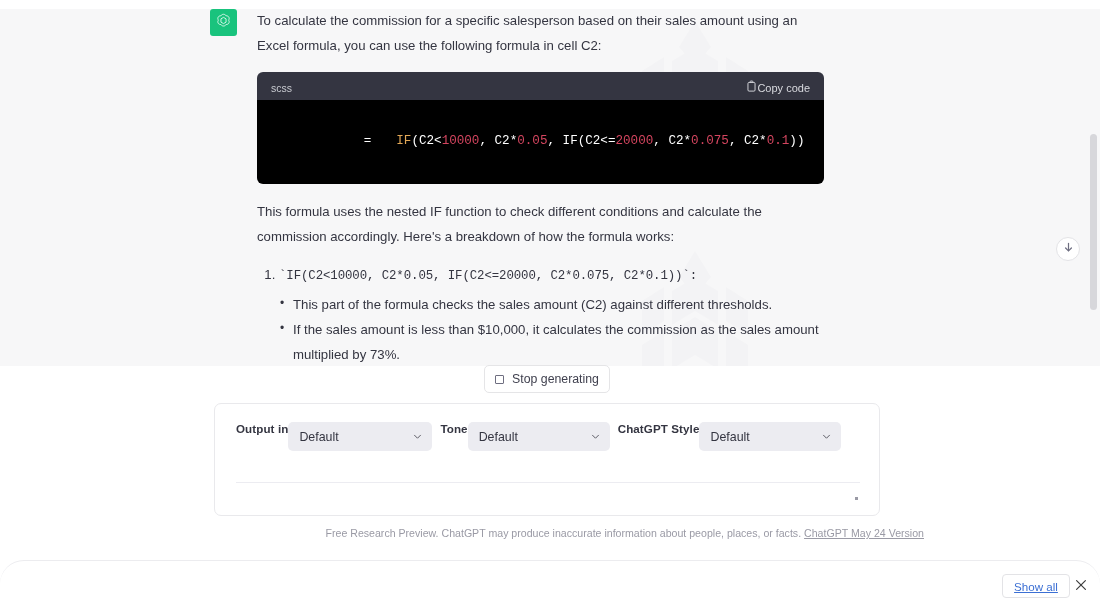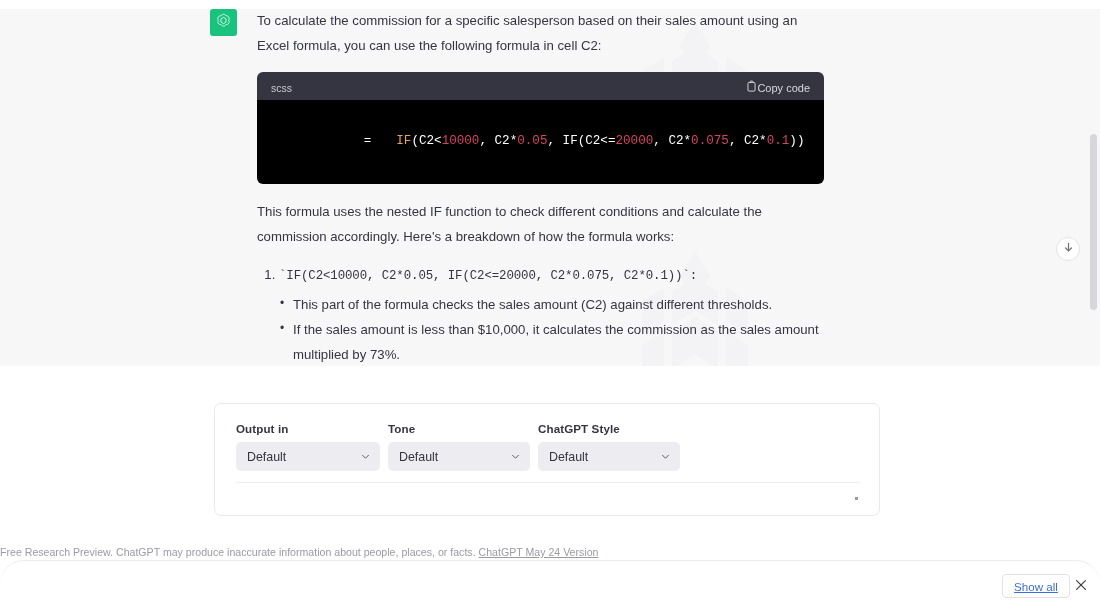--- a/index.html
+++ b/index.html
@@ -195,21 +195,21 @@
   
   .aiprm-panel {
     position: absolute;
     left: 214px; top: 403px;
     width: 666px; height: 113px;
     background: #ffffff;
     border: 1px solid #e9e9ec;
     border-radius: 7px;
   }
   .panel-inner { padding: 18px 21px 0 21px; display:flex; gap: 8px; }
-  .field { display: flex; flex-direction: column; }
+  .field { display: flex; flex-direction: row; }
   .field-label {
     font-size: 11.6px;
     font-weight: 700;
     color: #343541;
     margin-bottom: 7px;
     letter-spacing: .1px;
   }
   .select {
     height: 29px;
     border-radius: 5px;
@@ -233,23 +233,23 @@
   .panel-dot {
     position: absolute;
     right: 21px; bottom: 15px;
     width: 3px; height: 3px;
     background: #9a9aa5;
   }
 
   
   .footer-note {
     position: absolute;
-    left: 0; top: 546px;
+    left: 0; top: 527px;
     width: 924px;
-    text-align: left;
+    text-align: right;
     font-size: 10.6px;
     color: #9a9aa5;
   }
   .footer-note a {
     color: #9a9aa5;
     text-decoration: underline;
   }
 
   
   .bottom-bar {
@@ -386,20 +386,24 @@
         </svg>
       </span>
     </div>
 
     <div class="scrollbar-track">
       <div class="scrollbar-thumb"></div>
     </div>
 
   </div>
 
+  <div class="stop-wrap">
+    <span class="stop-square"></span>
+    <span class="stop-label">Stop generating</span>
+  </div>
 
   <div class="aiprm-panel">
     <div class="panel-inner">
 
       <div class="field">
         <div class="field-label">Output in</div>
         <div class="select sel-w1">
           <span class="sel-val">Default</span>
           <span>
             <svg width="11" height="11" viewBox="0 0 14 14" fill="none" stroke="#55555f" stroke-width="1.2" stroke-linecap="round" stroke-linejoin="round">

